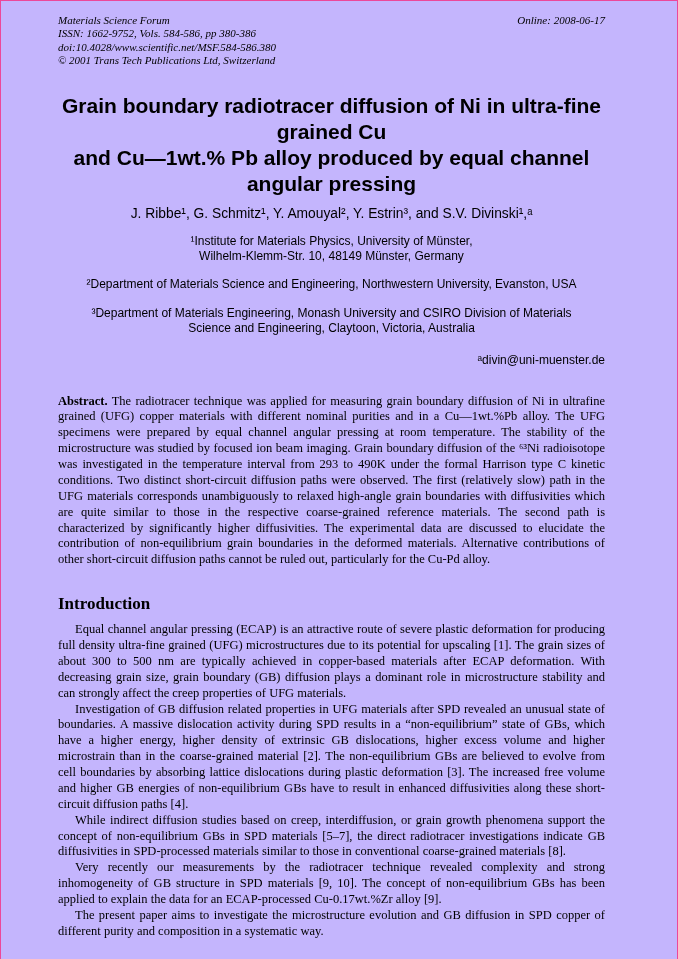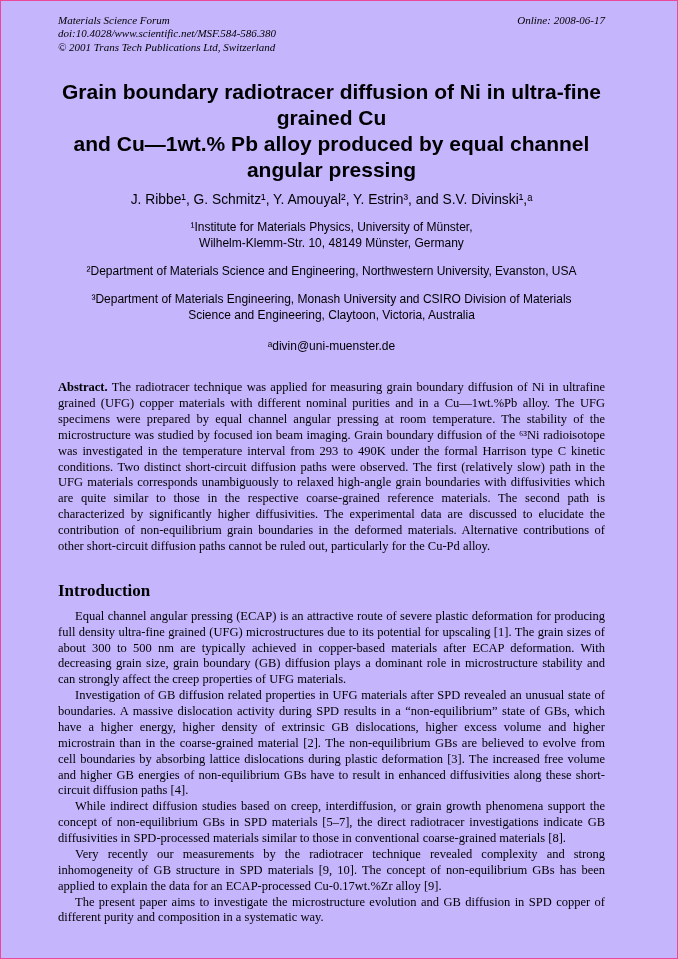--- a/index.html
+++ b/index.html
@@ -49,21 +49,21 @@
     font-size: 12px;
     line-height: 1.28;
     text-align: center;
     margin-top: 13px;
     white-space: pre-line;
   }
 
   .email {
     font-family: "Liberation Sans", sans-serif;
     font-size: 12px;
-    text-align: center;
+    text-align: right;
     margin-top: 16px;
   }
 
   .keywords {
     font-family: "Liberation Sans", sans-serif;
     font-size: 12px;
     line-height: 1.3;
     text-align: left;
     margin-top: 27px;
   }
@@ -93,20 +93,21 @@
   }
 </style>
 </head>
 <body>
 
 <div class="page">
 
   <header class="page-header">
     <div class="header-left">
       <div>Materials Science Forum</div>
+      <div>ISSN: 1662-9752, Vols. 584-586, pp 380-386</div>
       <div>doi:10.4028/www.scientific.net/MSF.584-586.380</div>
       <div>© 2001 Trans Tech Publications Ltd, Switzerland</div>
     </div>
     <div class="header-right">Online: 2008-06-17</div>
   </header>
 
   <h1 class="title">Grain boundary radiotracer diffusion of Ni in ultra-fine grained Cu
 and Cu—1wt.% Pb alloy produced by equal channel angular pressing</h1>
 
   <div class="authors">J. Ribbe¹, G. Schmitz¹, Y. Amouyal², Y. Estrin³, and S.V. Divinski¹,ᵃ</div>

